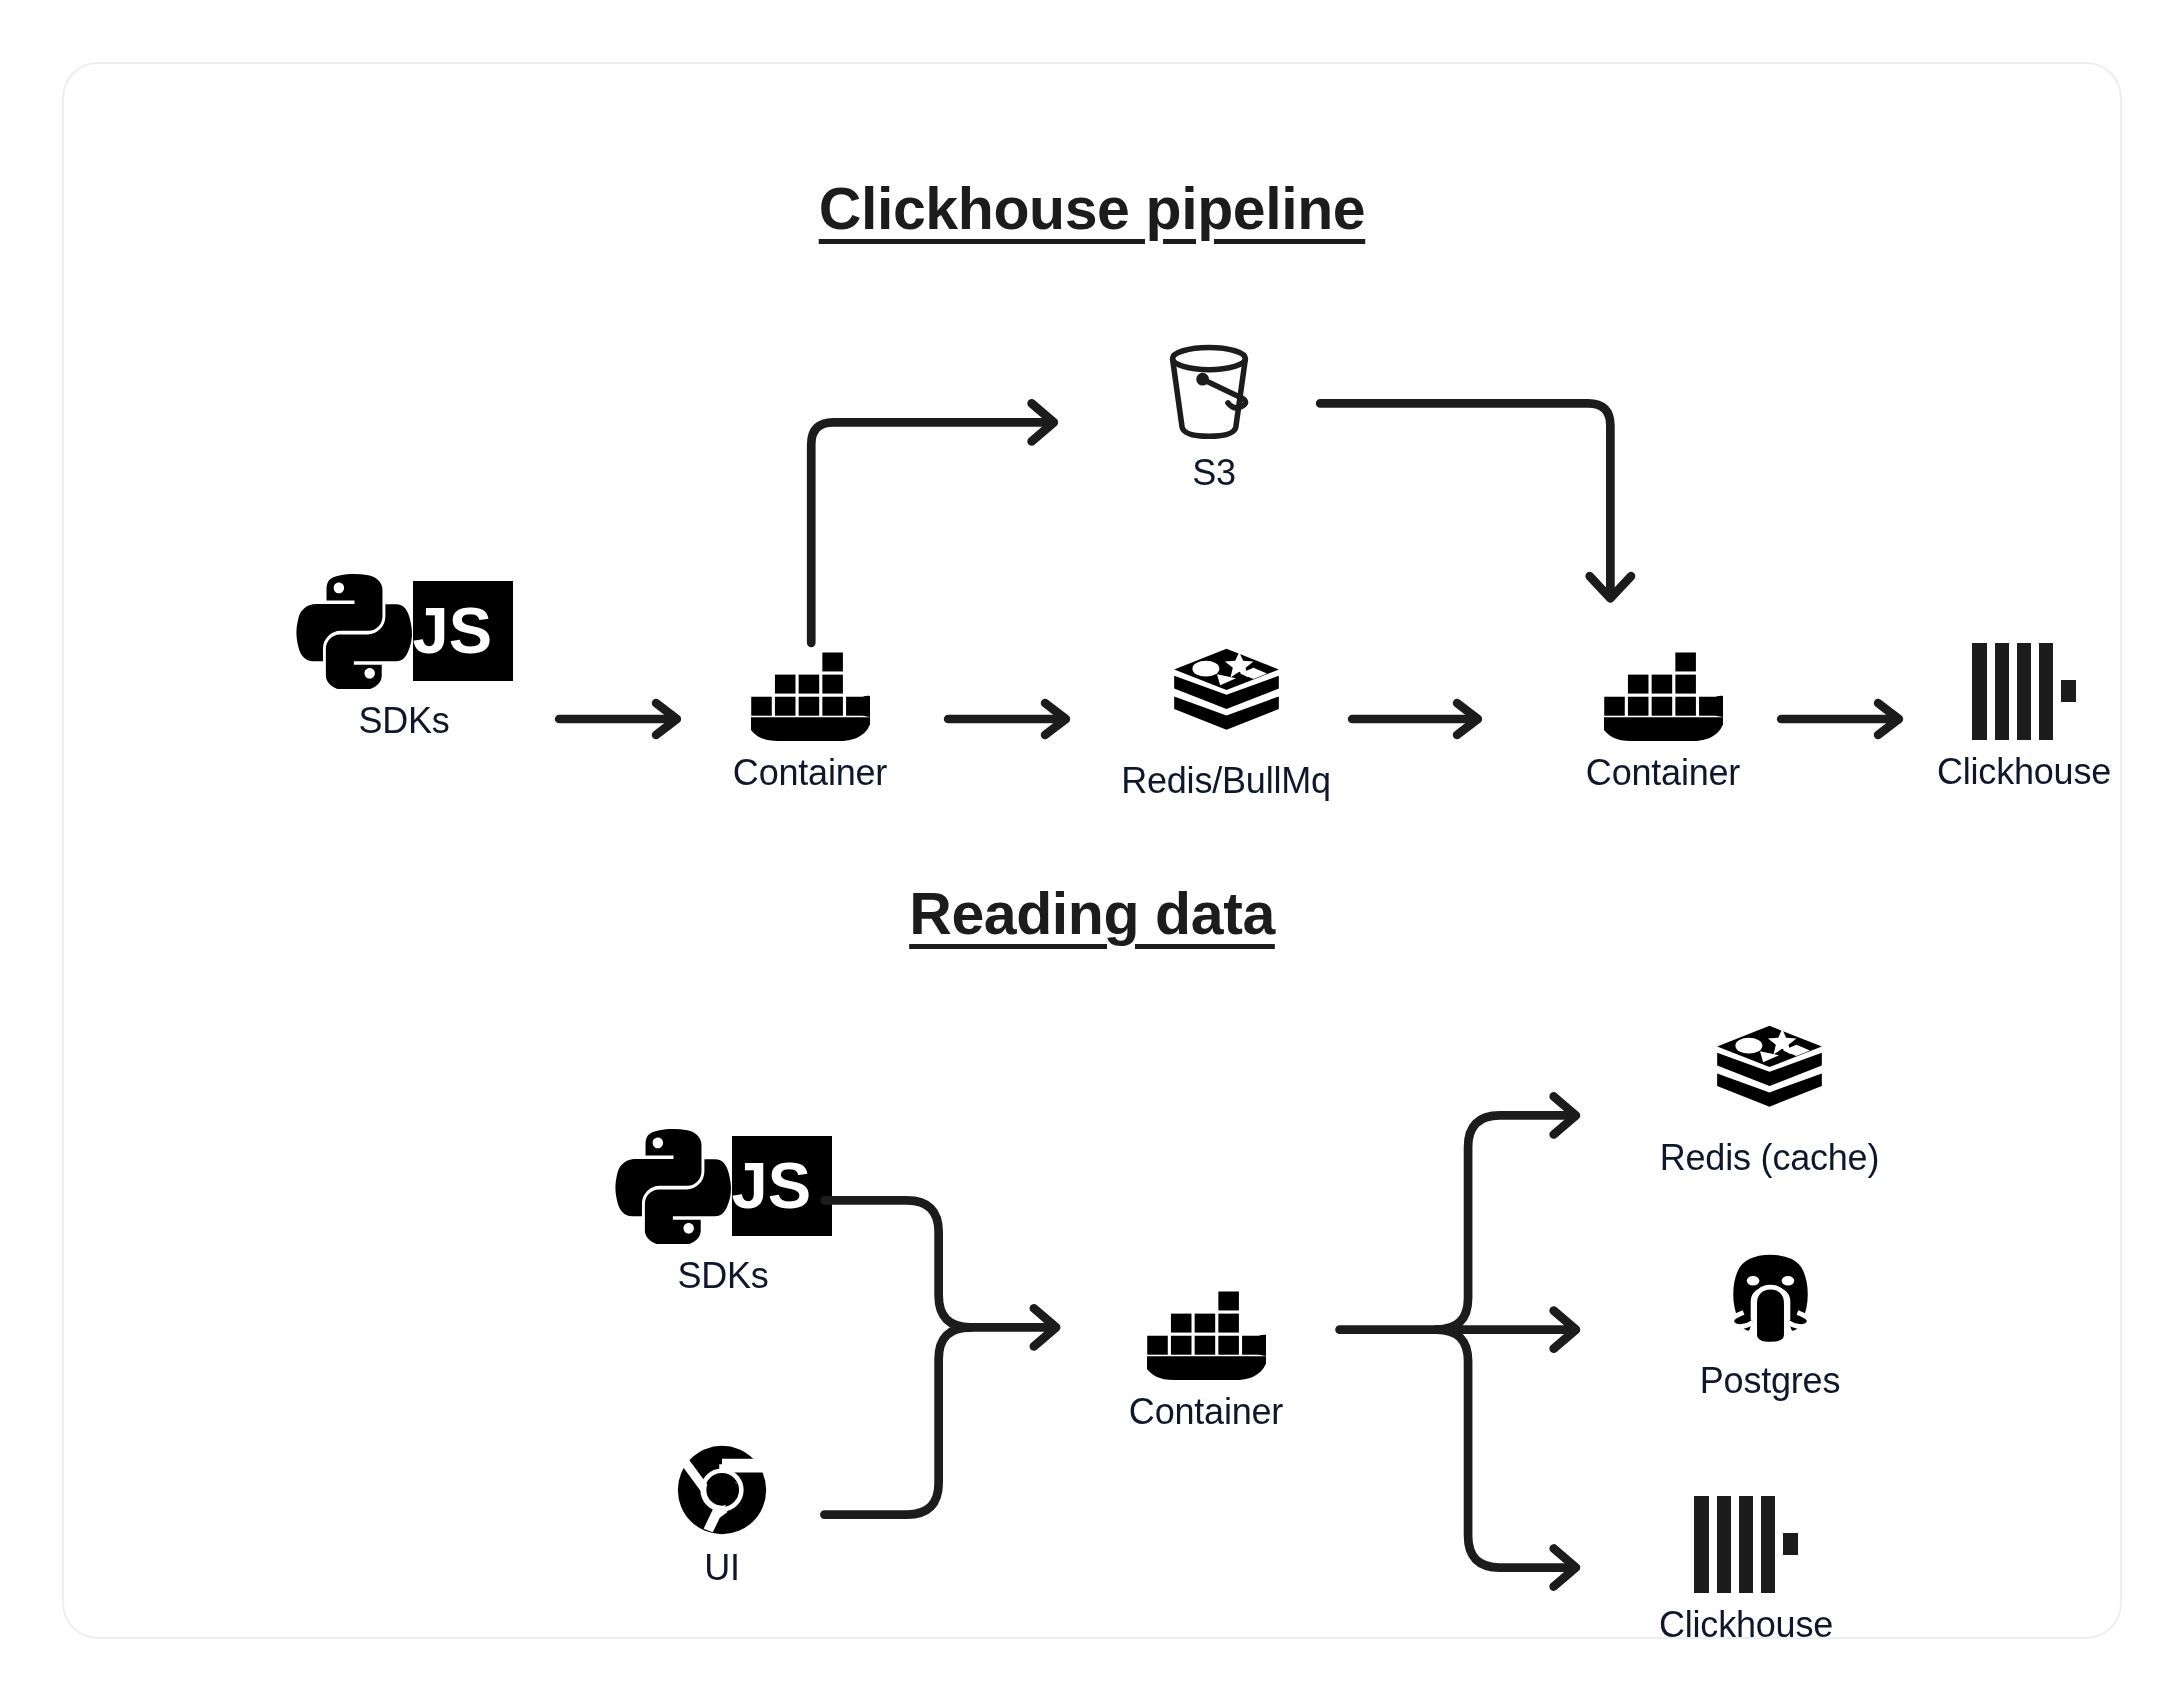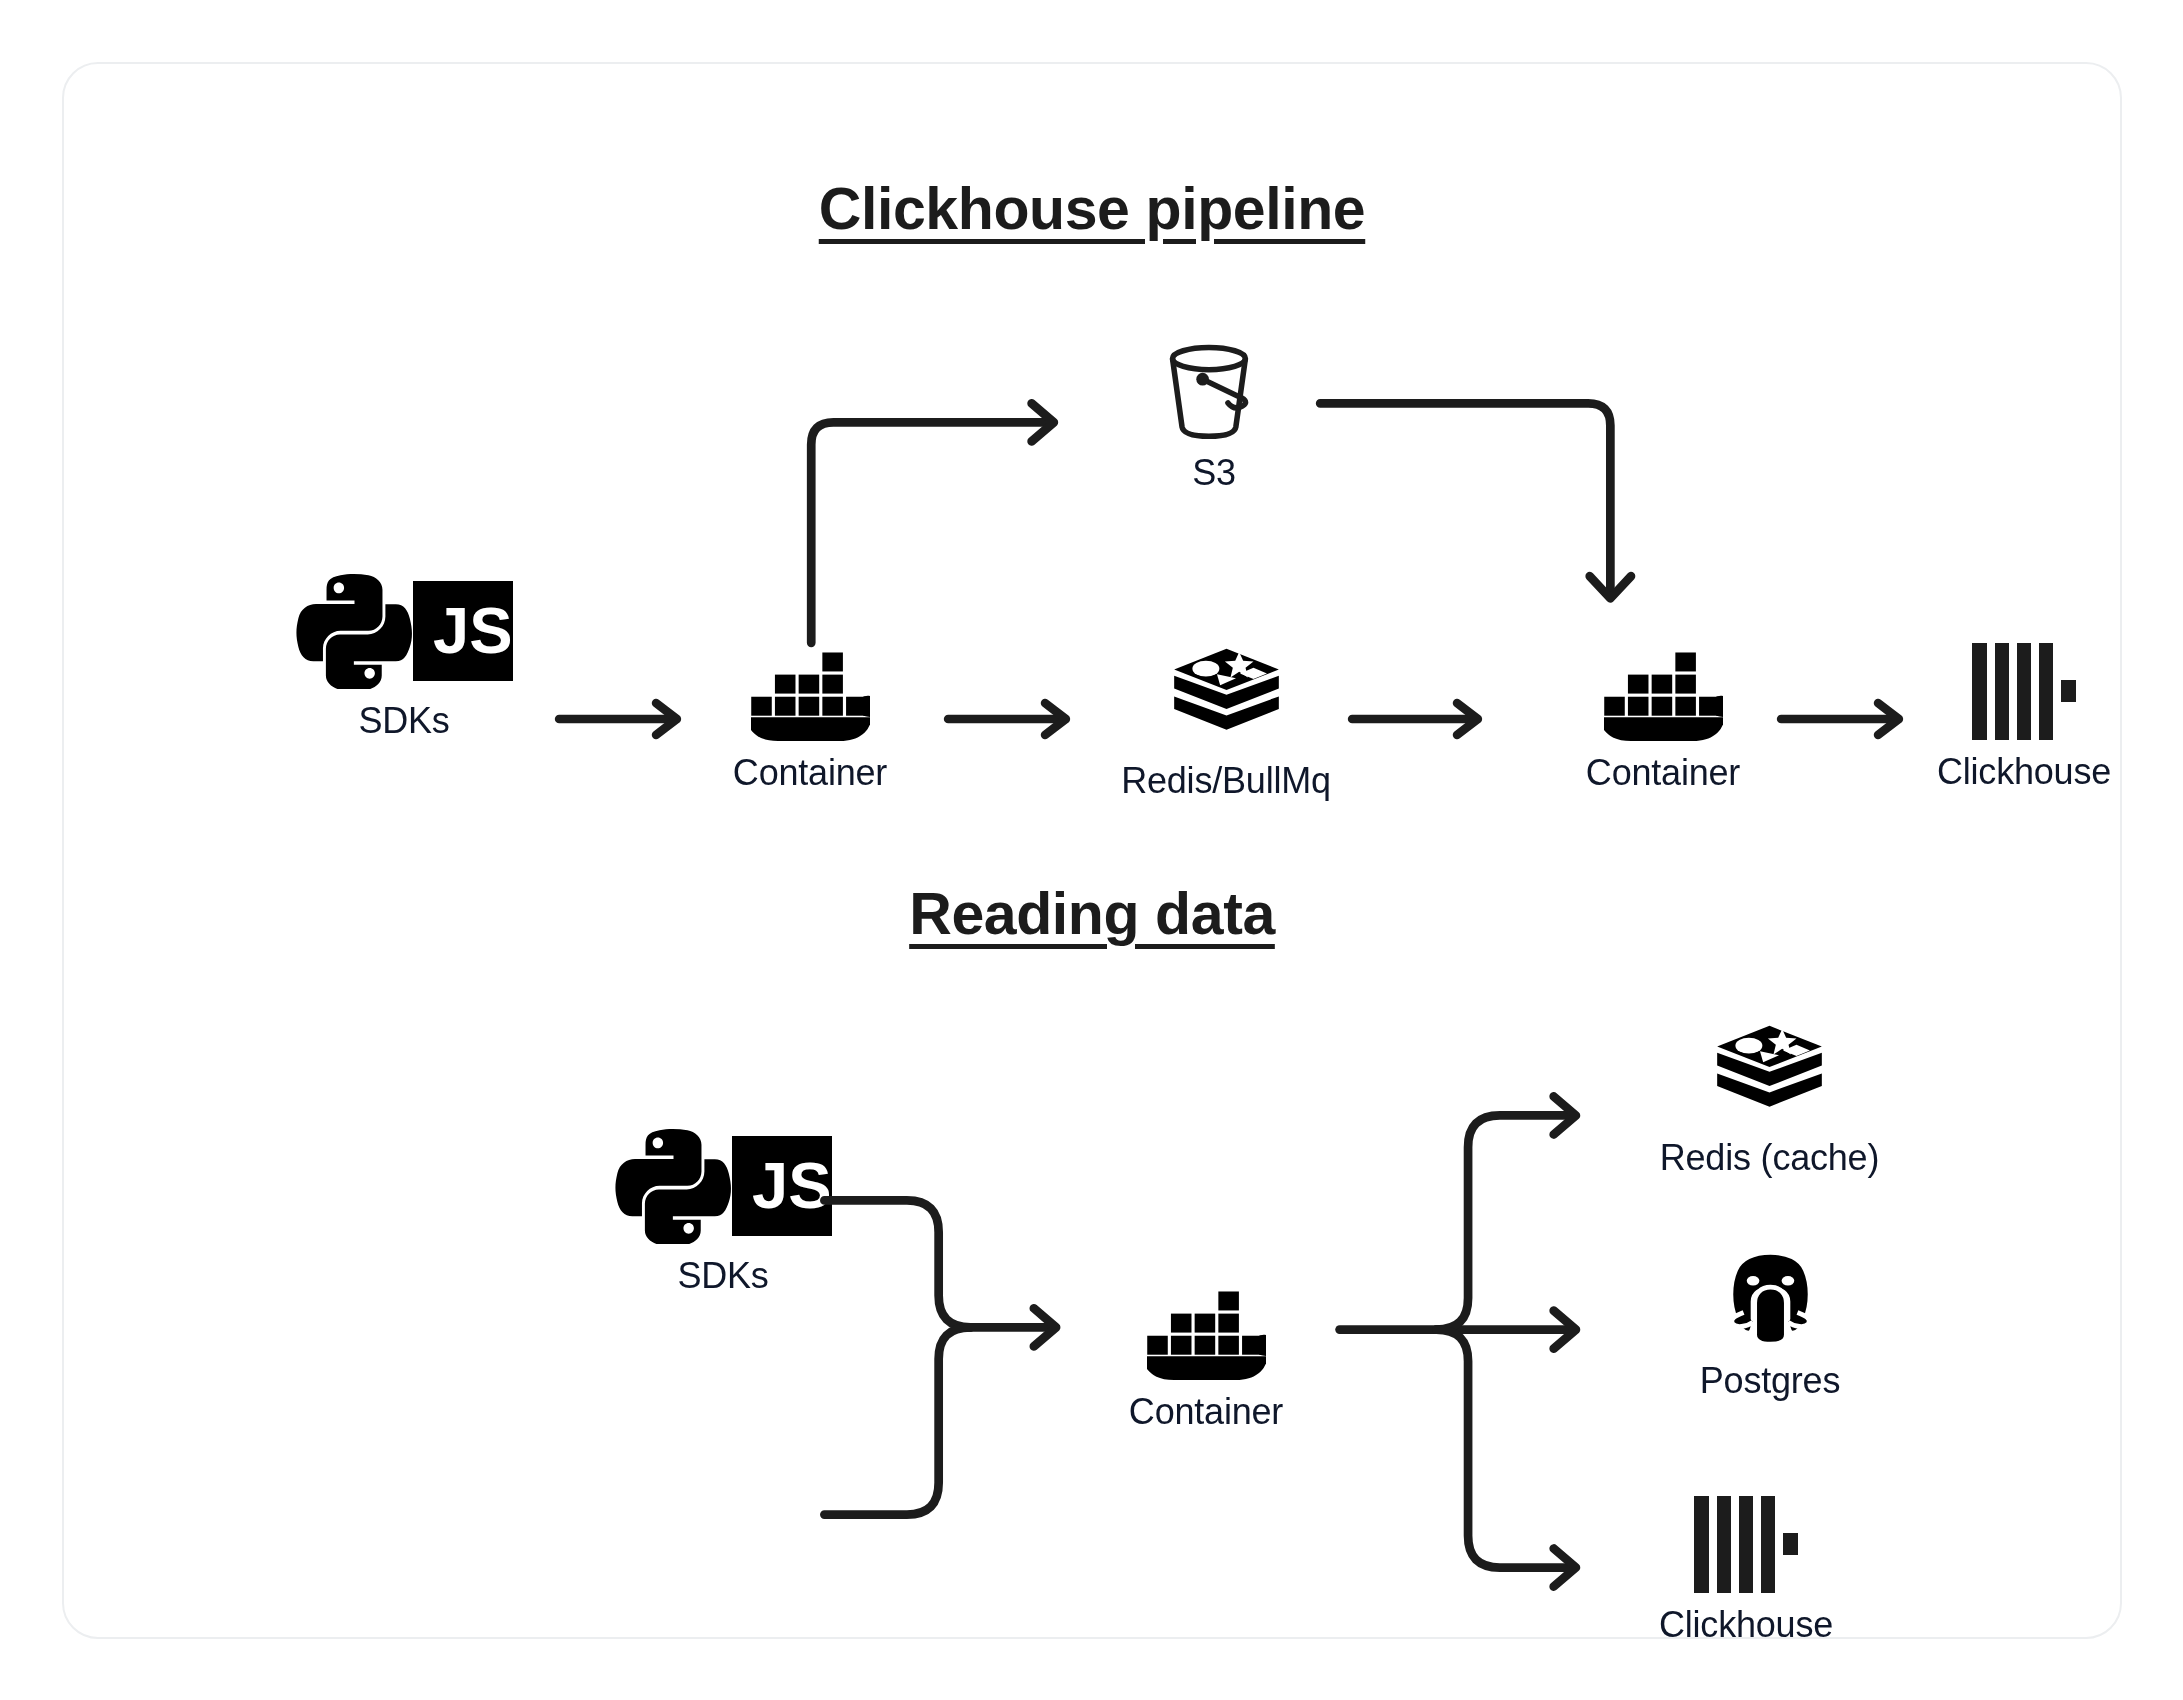--- a/index.html
+++ b/index.html
@@ -74,21 +74,21 @@
   .sdk-row {
     display: flex;
     flex-direction: row;
     align-items: center;
     gap: 0px;
   }
   .js-box {
     background: #000000;
     display: flex;
     align-items: center;
-    justify-content: flex-end;
+    justify-content: flex-start;
   }
   .js-text {
     color: #ffffff;
     font-weight: 700;
     line-height: 1;
     font-family: "Liberation Sans", sans-serif;
   }
   .ch-bars {
     display: flex;
     flex-direction: row;
@@ -251,20 +251,37 @@
             <path d="M97.8 34.9v13.9c0 10.6-9 19.6-19.3 19.6H48c-8.4 0-15.3 7.2-15.3 15.6v29.3c0 8.3 7.3 13.2 15.3 15.6 9.6 2.8 18.9 3.3 30.5 0 7.7-2.2 15.3-6.7 15.3-15.6V101.6H63.3v-3.9h45.9c8.9 0 12.2-6.2 15.3-15.6 3.2-9.6 3.1-18.8 0-31.3-2.2-9-6.4-15.6-15.3-15.6h-11.4zM80.6 105.1c3.2 0 5.7 2.6 5.7 5.8s-2.6 5.8-5.7 5.8c-3.2 0-5.7-2.6-5.7-5.8s2.5-5.8 5.7-5.8z"></path>
           </svg>
         </span>
         <span class="js-box" style="width:100px; height:100px;">
           <span class="js-text" style="font-size:65px;">JS</span>
         </span>
       </div>
       <div class="node-label">SDKs</div>
     </div>
 
+    <div class="node" style="left:555px; top:1380px; width:206px;">
+      <div class="node-icon">
+        <svg width="92" height="92" viewBox="0 0 100 100">
+          <circle cx="50" cy="50" r="48" fill="#000000"></circle>
+          <g fill="#ffffff">
+            <path d="M50 16 L96 16 L96 26 L50 26 Z" transform="rotate(0 50 50)"></path>
+            <path d="M47 22 L97 22 L97 31 L47 31 Z"></path>
+            <path d="M12 14 L56 74 L48 80 L4 20 Z"></path>
+            <path d="M66 42 L40 96 L30 92 L56 38 Z"></path>
+          </g>
+          <circle cx="50" cy="50" r="17" fill="#000000"></circle>
+          <circle cx="50" cy="50" r="21" fill="none" stroke="#ffffff" stroke-width="5"></circle>
+          <circle cx="50" cy="50" r="16" fill="#000000"></circle>
+        </svg>
+      </div>
+      <div class="node-label">UI</div>
+    </div>
 
     <svg class="edge-svg" style="left:754px; top:1111px;" width="254" height="365" viewBox="0 0 320 460">
       <path d="M8 32 L112 32 Q152 32 152 72 L152 152 Q152 192 192 192" stroke="#1c1c1c" stroke-width="11" fill="none" stroke-linecap="round" stroke-linejoin="round"></path>
       <path d="M8 428 L112 428 Q152 428 152 388 L152 232 Q152 192 192 192" stroke="#1c1c1c" stroke-width="11" fill="none" stroke-linecap="round" stroke-linejoin="round"></path>
       <path d="M188 192 L294 192" stroke="#1c1c1c" stroke-width="11" fill="none" stroke-linecap="round"></path>
       <path d="M272 168 L300 192 L272 216" stroke="#1c1c1c" stroke-width="11" fill="none" stroke-linecap="round" stroke-linejoin="round"></path>
     </svg>
 
     <div class="node" style="left:1031px; top:1218px; width:222px;">
       <div class="node-icon">

